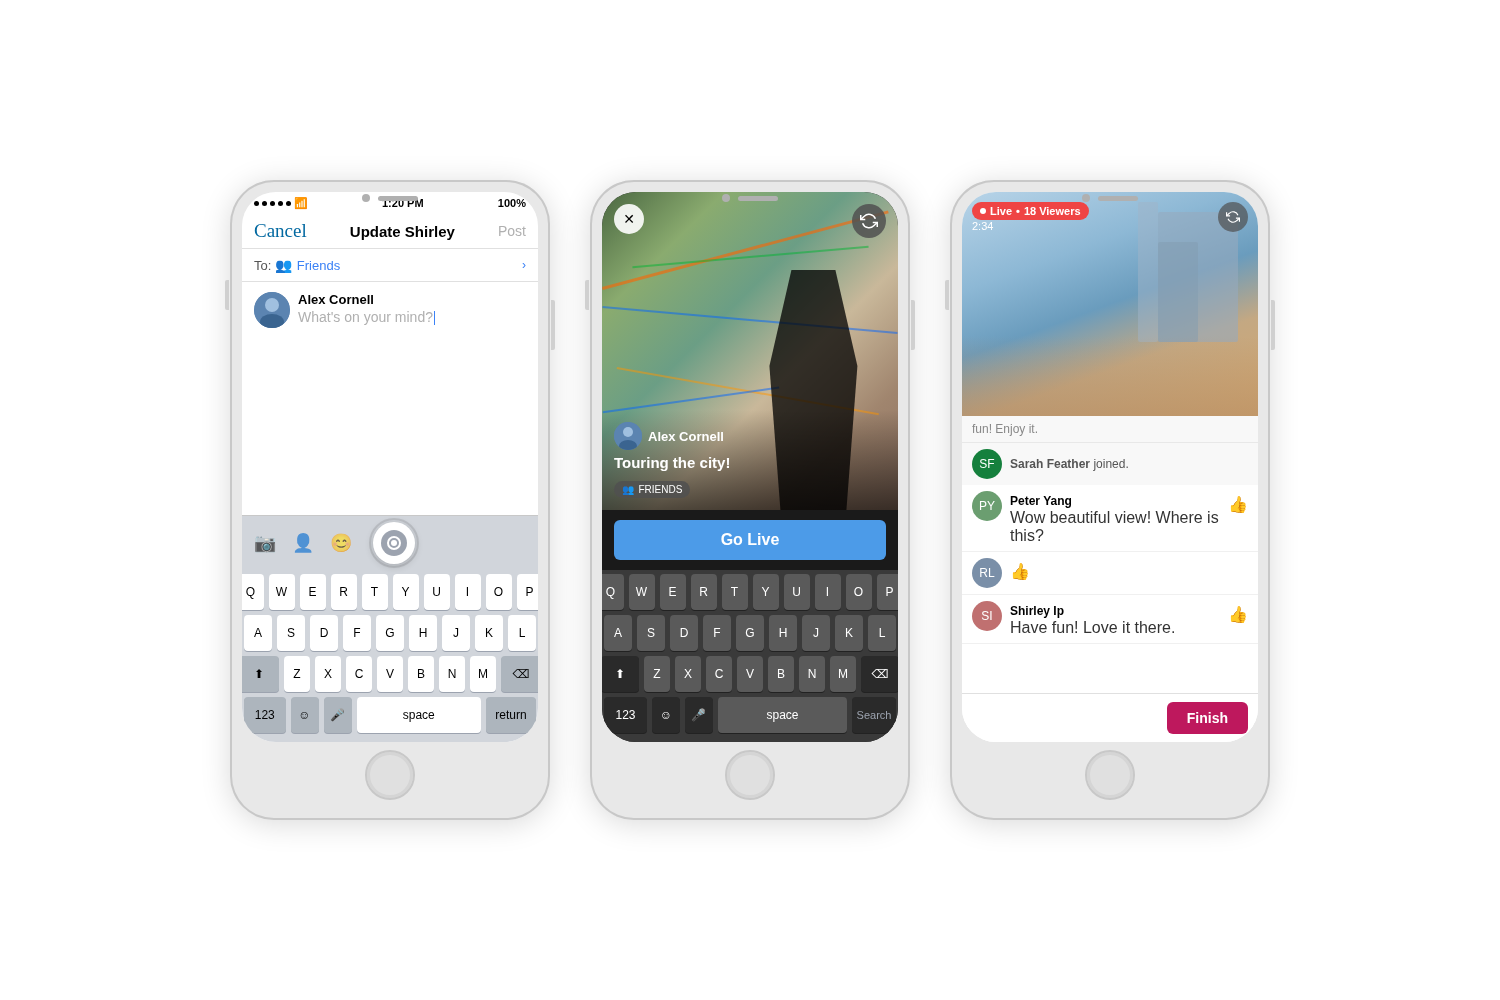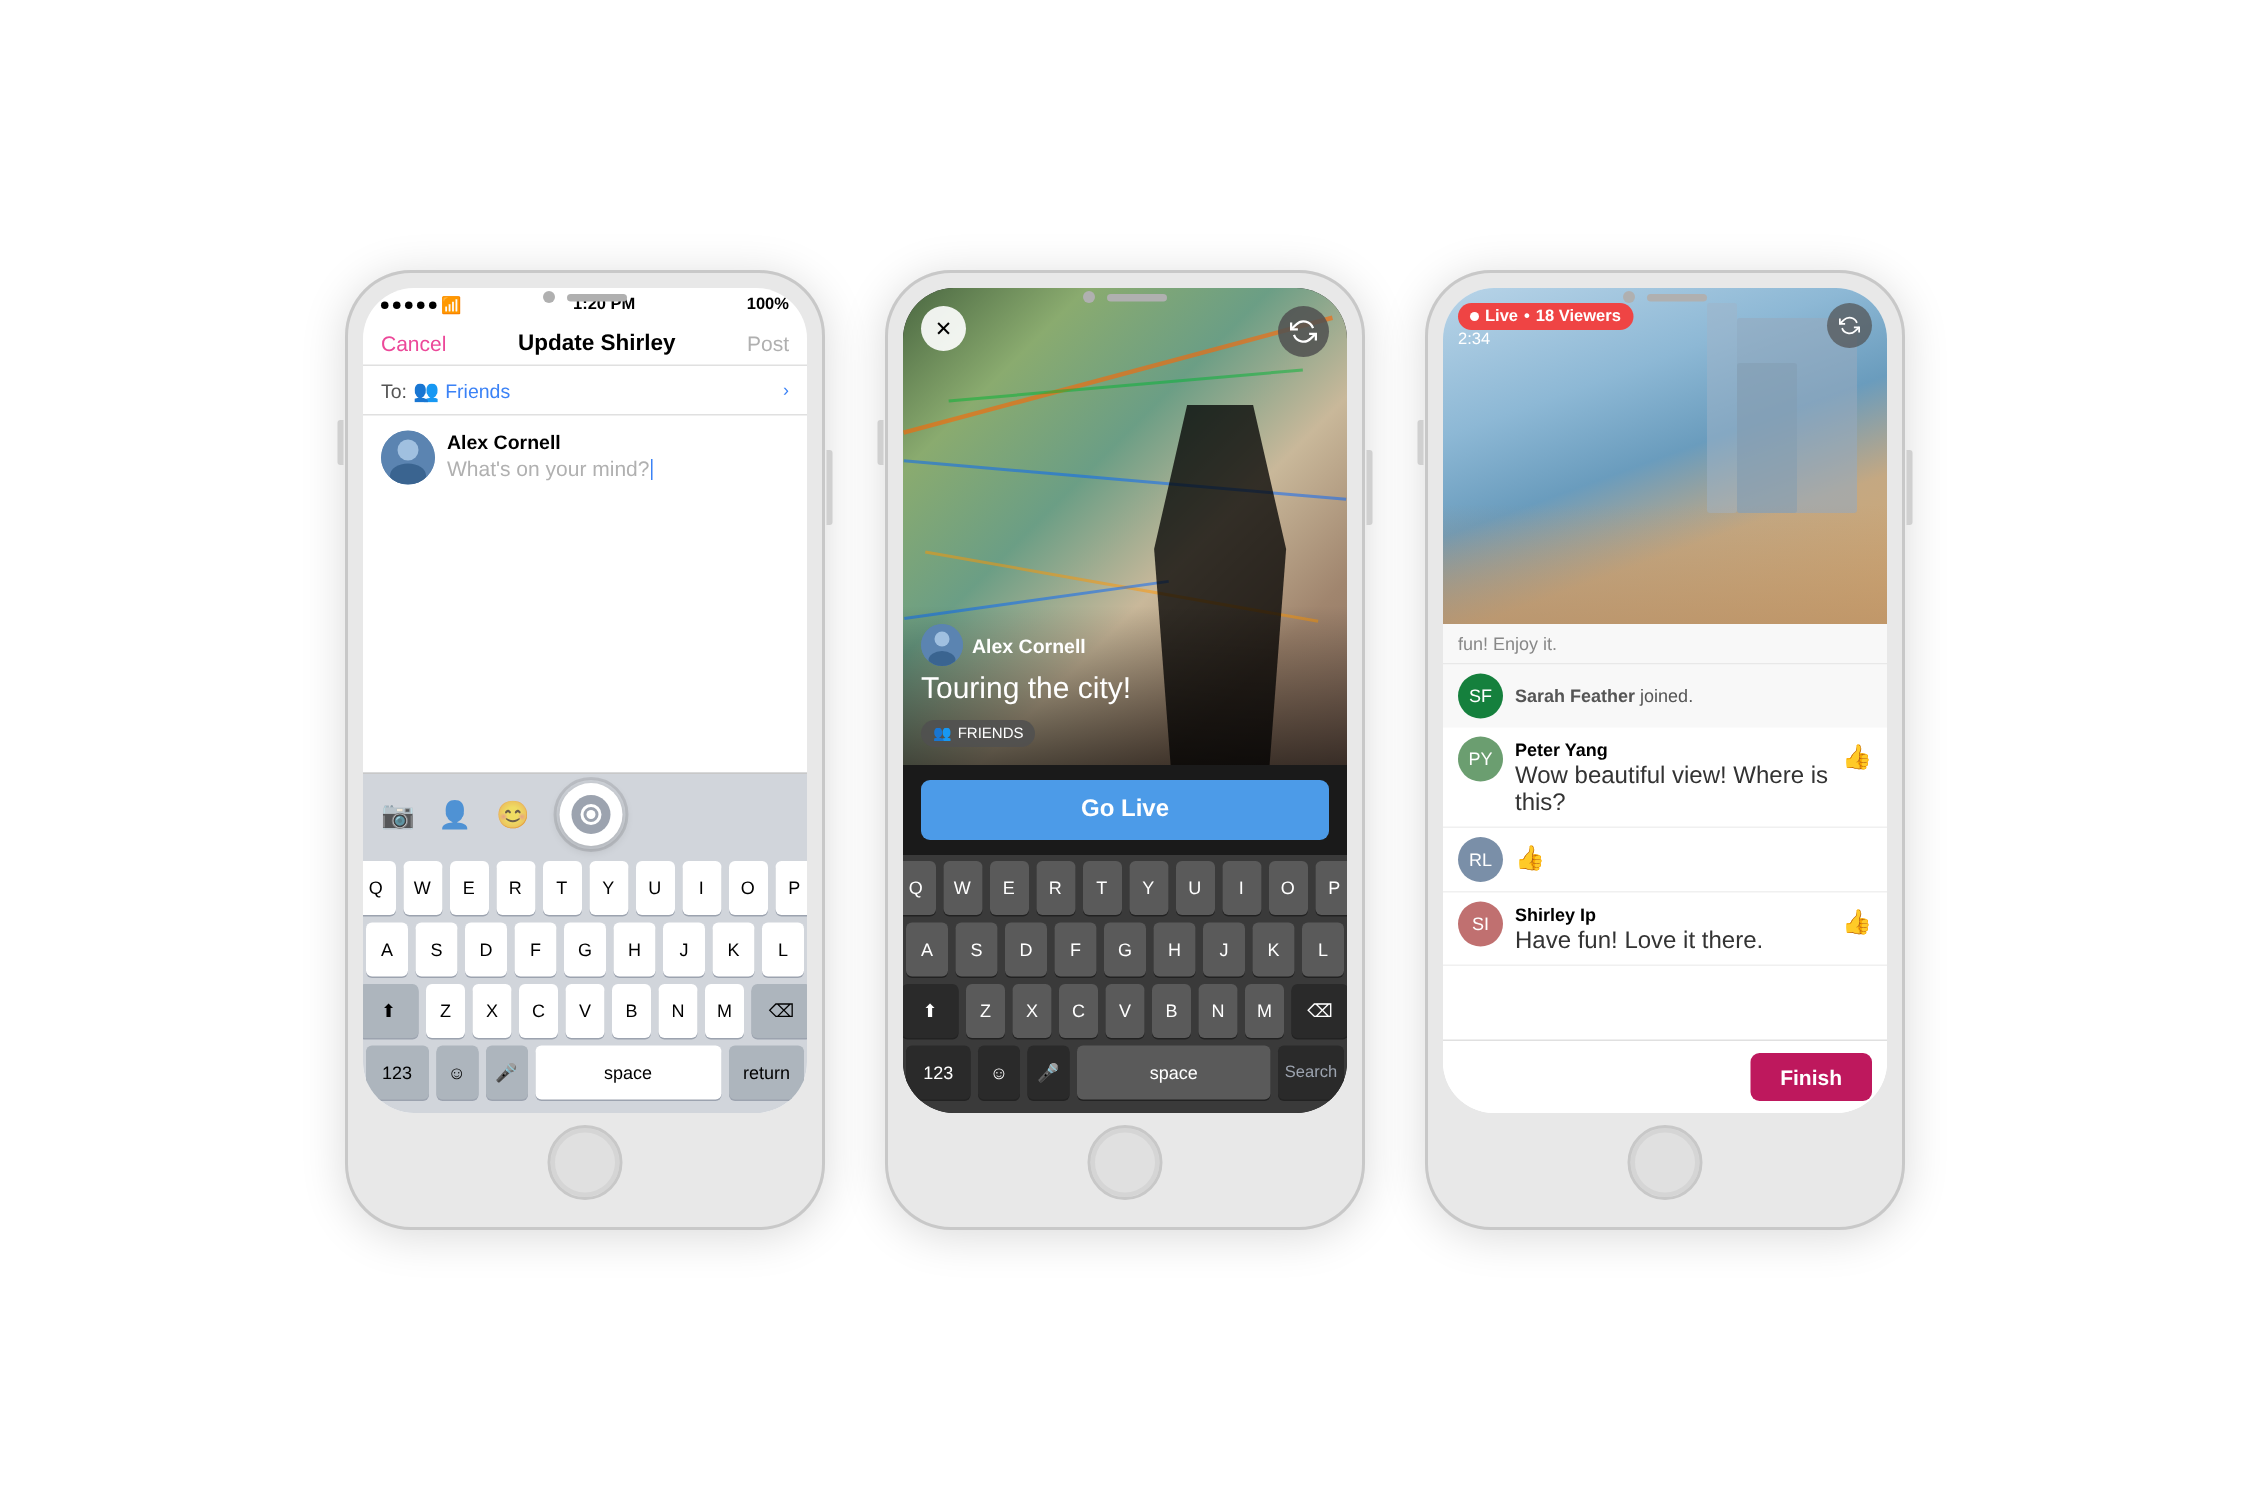--- a/index.html
+++ b/index.html
@@ -121,21 +121,21 @@
     }
     .status-bar-left { display: flex; gap: 3px; align-items: center; }
     .signal-dot { width: 5px; height: 5px; border-radius: 50%; background: #000; }
     .nav-bar {
       display: flex;
       justify-content: space-between;
       align-items: center;
       padding: 6px 12px;
       border-bottom: 1px solid #e0e0e0;
     }
-    .nav-cancel { color: #ec4899; font-size: 14px; }
+    .nav-cancel { color: #0369a1; font-size: 19px; font-family: Liberation Serif, serif; }
     .nav-title { font-size: 15px; font-weight: 700; color: #000; }
     .nav-post { color: #b0b0b0; font-size: 14px; }
     .audience-row {
       display: flex;
       align-items: center;
       justify-content: space-between;
       padding: 8px 12px;
       border-bottom: 1px solid #e0e0e0;
       font-size: 13px;
     }
@@ -334,21 +334,21 @@
       padding: 12px;
       background: linear-gradient(transparent, rgba(0,0,0,0.6));
     }
     .live-user-row {
       display: flex;
       align-items: center;
       gap: 6px;
       margin-bottom: 4px;
     }
     .live-user-name { color: #fff; font-size: 13px; font-weight: 600; }
-    .live-title { color: #fff; font-size: 20px; font-weight: 400; margin-bottom: 8px; }
+    .live-title { color: #fff; font-size: 15px; font-weight: 700; margin-bottom: 8px; }
     .live-audience-badge {
       display: inline-flex;
       align-items: center;
       gap: 4px;
       background: rgba(80,80,80,0.85);
       border-radius: 12px;
       padding: 3px 8px;
       font-size: 10px;
       color: #fff;
     }

